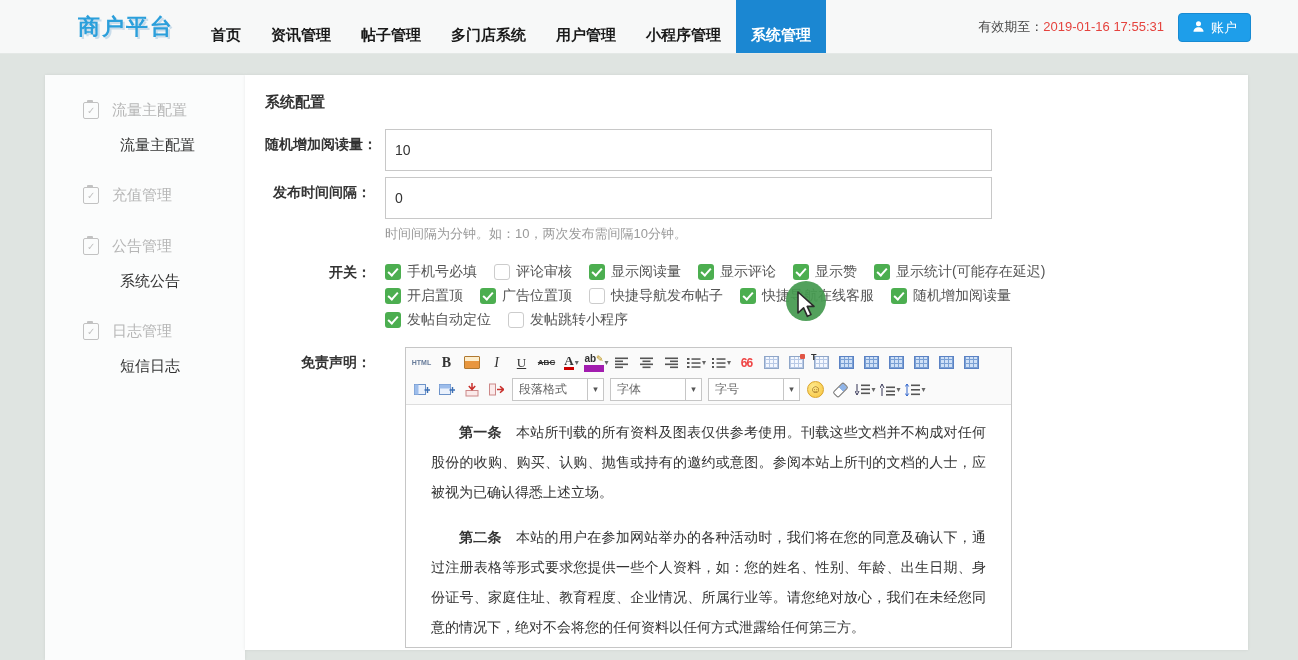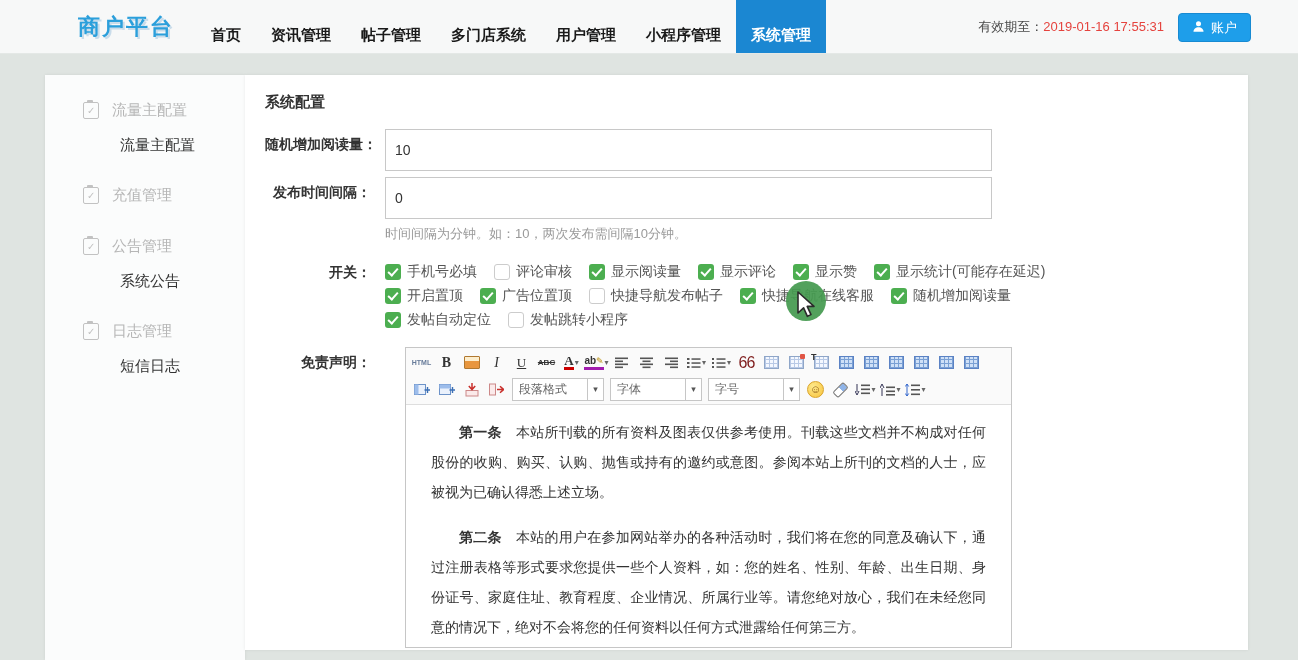--- a/index.html
+++ b/index.html
@@ -52,23 +52,23 @@
   .ke-toolbar { background:#fafafa; border-bottom:1px solid #dedede; padding:1px 3px; }
   .ke-row { display:flex; align-items:center; height:27px; }
   .ke-btn { width:23px; height:22px; display:inline-flex; align-items:center; justify-content:center; margin:0 1px; cursor:pointer; font-size:12px; color:#333; flex:none; }
   .g-caret { font-size:8px; color:#666; margin-left:1px; }
   .g-html { font-size:7px; font-weight:bold; color:#667a99; }
   .g-b { font-weight:bold; font-size:14px; font-family:"Liberation Serif","DejaVu Serif",serif; }
   .g-i { font-style:italic; font-size:14px; font-family:"Liberation Serif","DejaVu Serif",serif; }
   .g-u { text-decoration:underline; font-size:13px; font-family:"Liberation Serif","DejaVu Serif",serif; }
   .g-abc { font-size:8px; font-weight:bold; text-decoration:line-through; }
   .g-A { font-size:13px; font-weight:bold; font-family:"Liberation Serif","DejaVu Serif",serif; border-bottom:3px solid #c00; line-height:12px; }
-  .g-ab { font-size:10px; font-weight:bold; border-bottom:3px solid #a21caf; line-height:11px; }
+  .g-ab { font-size:10px; font-weight:bold; border-bottom:7px solid #a21caf; line-height:11px; }
   .g-pen { font-size:9px; color:#b58900; }
-  .g-quote { font-weight:normal; font-size:16px; color:#7f1d1d; letter-spacing:-1px; }
+  .g-quote { font-weight:bold; font-size:12px; color:#ef4444; letter-spacing:-1px; }
   .g-img { width:14px; height:11px; border:1px solid #b07830; background:linear-gradient(180deg,#fdeecd 0 35%,#e8963e 35%); display:inline-block; border-radius:1px; }
   .g-tbl { display:inline-block; width:13px; height:11px; border:1px solid #8fa6c8; background-color:#f4f8ff; background-image:repeating-linear-gradient(90deg,#b8c9e6 0 1px,transparent 1px 4px),repeating-linear-gradient(0deg,#b8c9e6 0 1px,transparent 1px 4px); position:relative; }
   .g-tbl.blue { background-color:#cfe0f7; border-color:#5b82c4; background-image:repeating-linear-gradient(90deg,#7aa0d4 0 1px,transparent 1px 4px),repeating-linear-gradient(0deg,#7aa0d4 0 1px,transparent 1px 4px); }
   .g-tbl.red-dot::after { content:""; position:absolute; right:-2px; top:-3px; width:5px; height:5px; background:#e05545; border-radius:1px; }
   .g-tbl.t-mark::after { content:"T"; position:absolute; left:-4px; top:-5px; font-size:9px; font-weight:bold; color:#333; }
   .g-emoji { display:inline-block; width:15px; height:15px; border-radius:50%; background:radial-gradient(circle at 35% 30%,#ffe98a,#f7c33d); border:1px solid #d9a32a; color:#8a5a16; text-align:center; line-height:14px; font-size:11px; }
   .g-eraser { display:inline-block; width:13px; height:6px; border:1px solid #777; border-radius:2px; background:linear-gradient(90deg,#fff 0 55%,#8fb4e8 55%); transform:rotate(-45deg); }
   .ke-select { display:inline-flex; height:21px; border:1px solid #c6c6c6; background:#fff; margin:0 3px; align-items:stretch; font-size:12px; color:#666; cursor:pointer; flex:none; }
   .ke-sel-label { padding:0 6px; line-height:21px; width:62px; white-space:nowrap; overflow:hidden; }
   .ke-sel-caret { width:15px; border-left:1px solid #c6c6c6; text-align:center; line-height:21px; font-size:9px; color:#555; }

